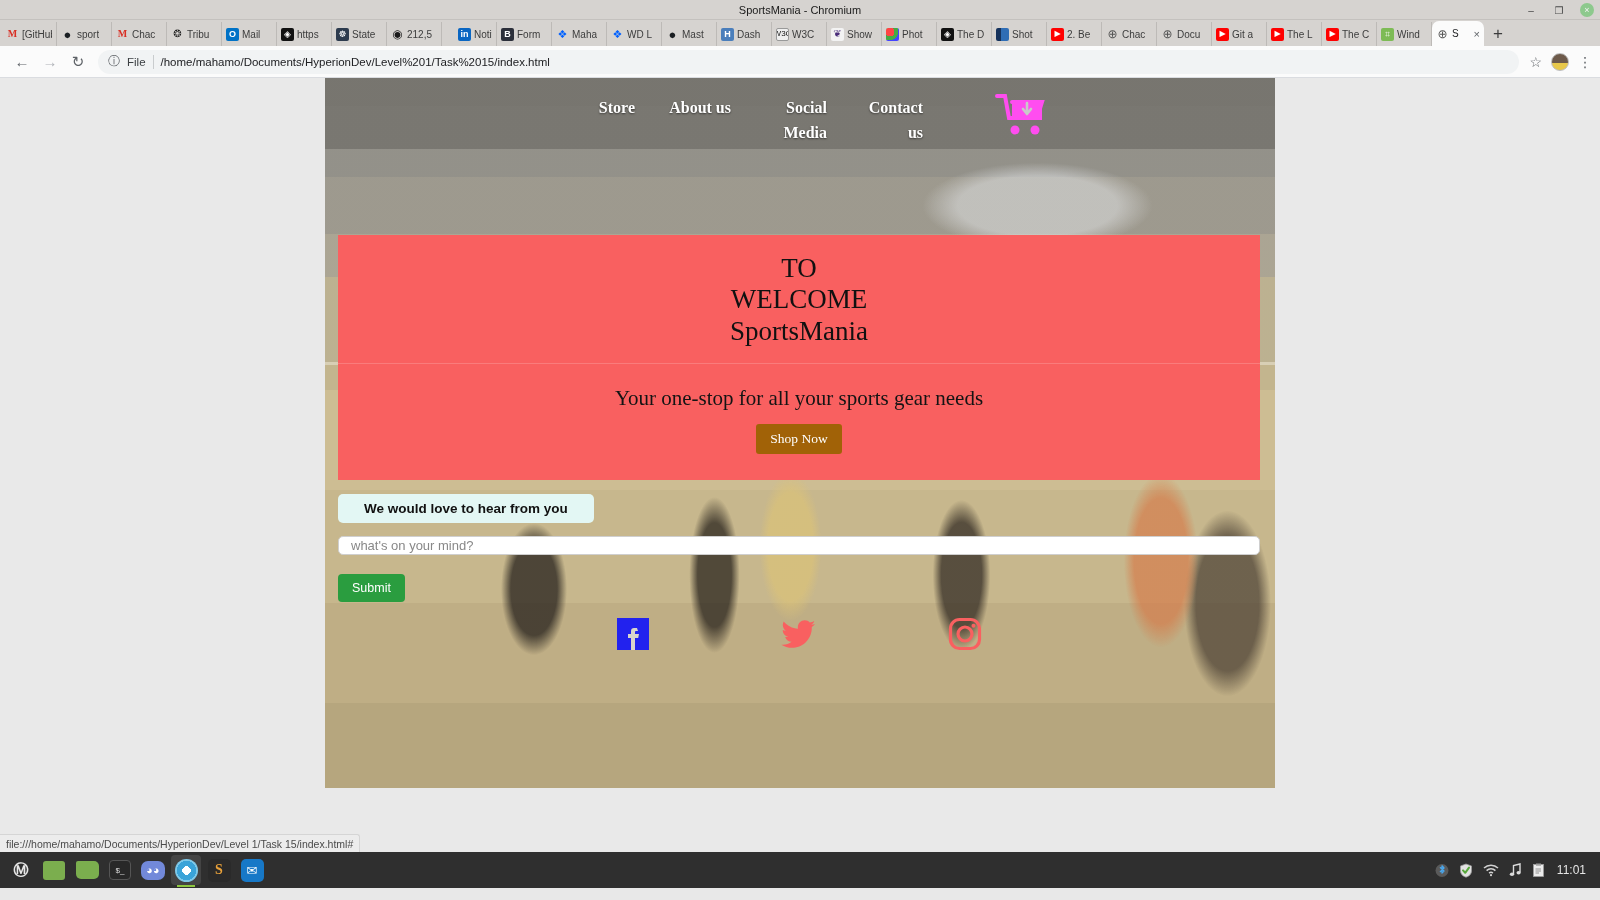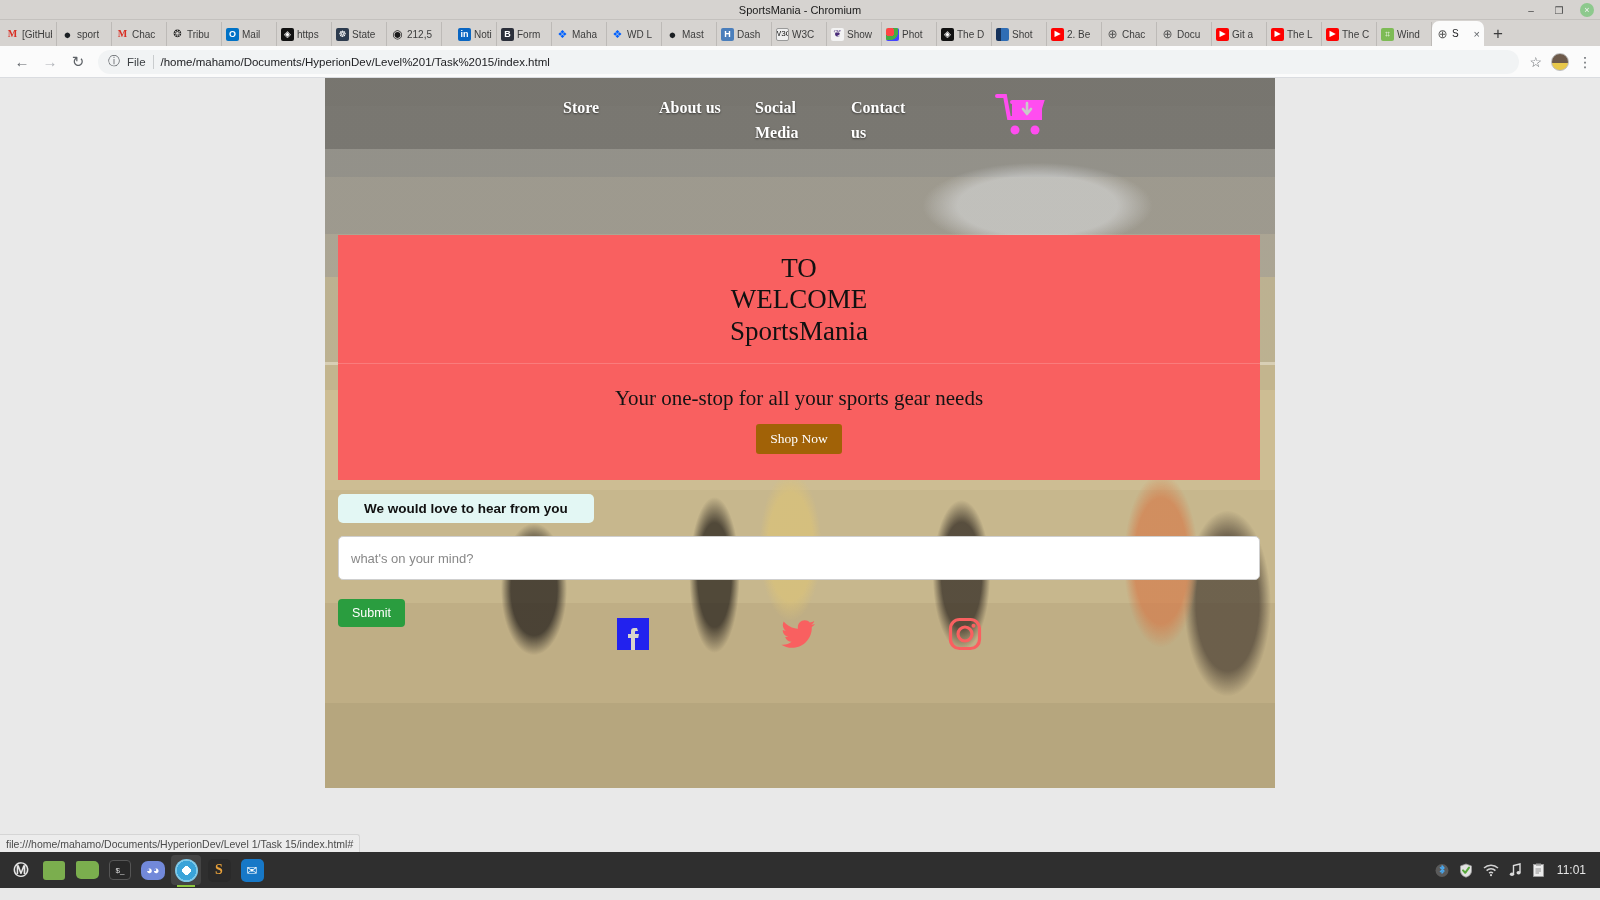--- a/index.html
+++ b/index.html
@@ -146,21 +146,21 @@
   
   .site-nav {
     position: absolute; top: 0; left: 0; right: 0; height: 78px;
     display: flex; align-items: flex-start; justify-content: center;
     gap: 0; padding-top: 18px; z-index: 5;
   }
   .site-nav a {
     color: #ffffff; font-family: "Liberation Serif", serif;
     font-weight: bold; font-size: 16px; text-decoration: none;
     text-shadow: 0 1px 2px rgba(0,0,0,.55);
-    width: 72px; text-align: left; line-height: 1.55;
+    width: 72px; text-align: right; line-height: 1.55;
     margin: 0 12px;
   }
   .cart-icon { margin-left: 60px; margin-top: -4px; width: 54px; height: 46px; }
 
   
   .welcome {
     position: absolute; left: 13px; top: 157px; width: 922px;
     z-index: 6;
   }
   .welcome-top {
@@ -186,21 +186,21 @@
   
   .contact {
     position: absolute; left: 13px; top: 416px; width: 922px; z-index: 6;
   }
   .contact-label {
     display: inline-block; background: #e3f7f4; color: #111;
     font-size: 13.5px; font-weight: bold; padding: 7px 26px;
     border-radius: 5px;
   }
   .contact-input {
-    display: block; width: 100%; height: 44px; margin-top: 13px;
+    display: block; width: 100%; height: 19px; margin-top: 13px;
     border: 1px solid #cfcfcf; border-radius: 5px;
     padding: 0 12px; font-size: 13px; color: #222;
     font-family: "Liberation Sans", sans-serif; background: #fff;
   }
   .contact-input::placeholder { color: #888; }
   .submit-btn {
     margin-top: 19px; background: #2a9d3f; color: #fff; border: none;
     border-radius: 4px; padding: 7px 14px; font-size: 12.5px;
     cursor: pointer; font-family: "Liberation Sans", sans-serif; text-align: center;
   }

